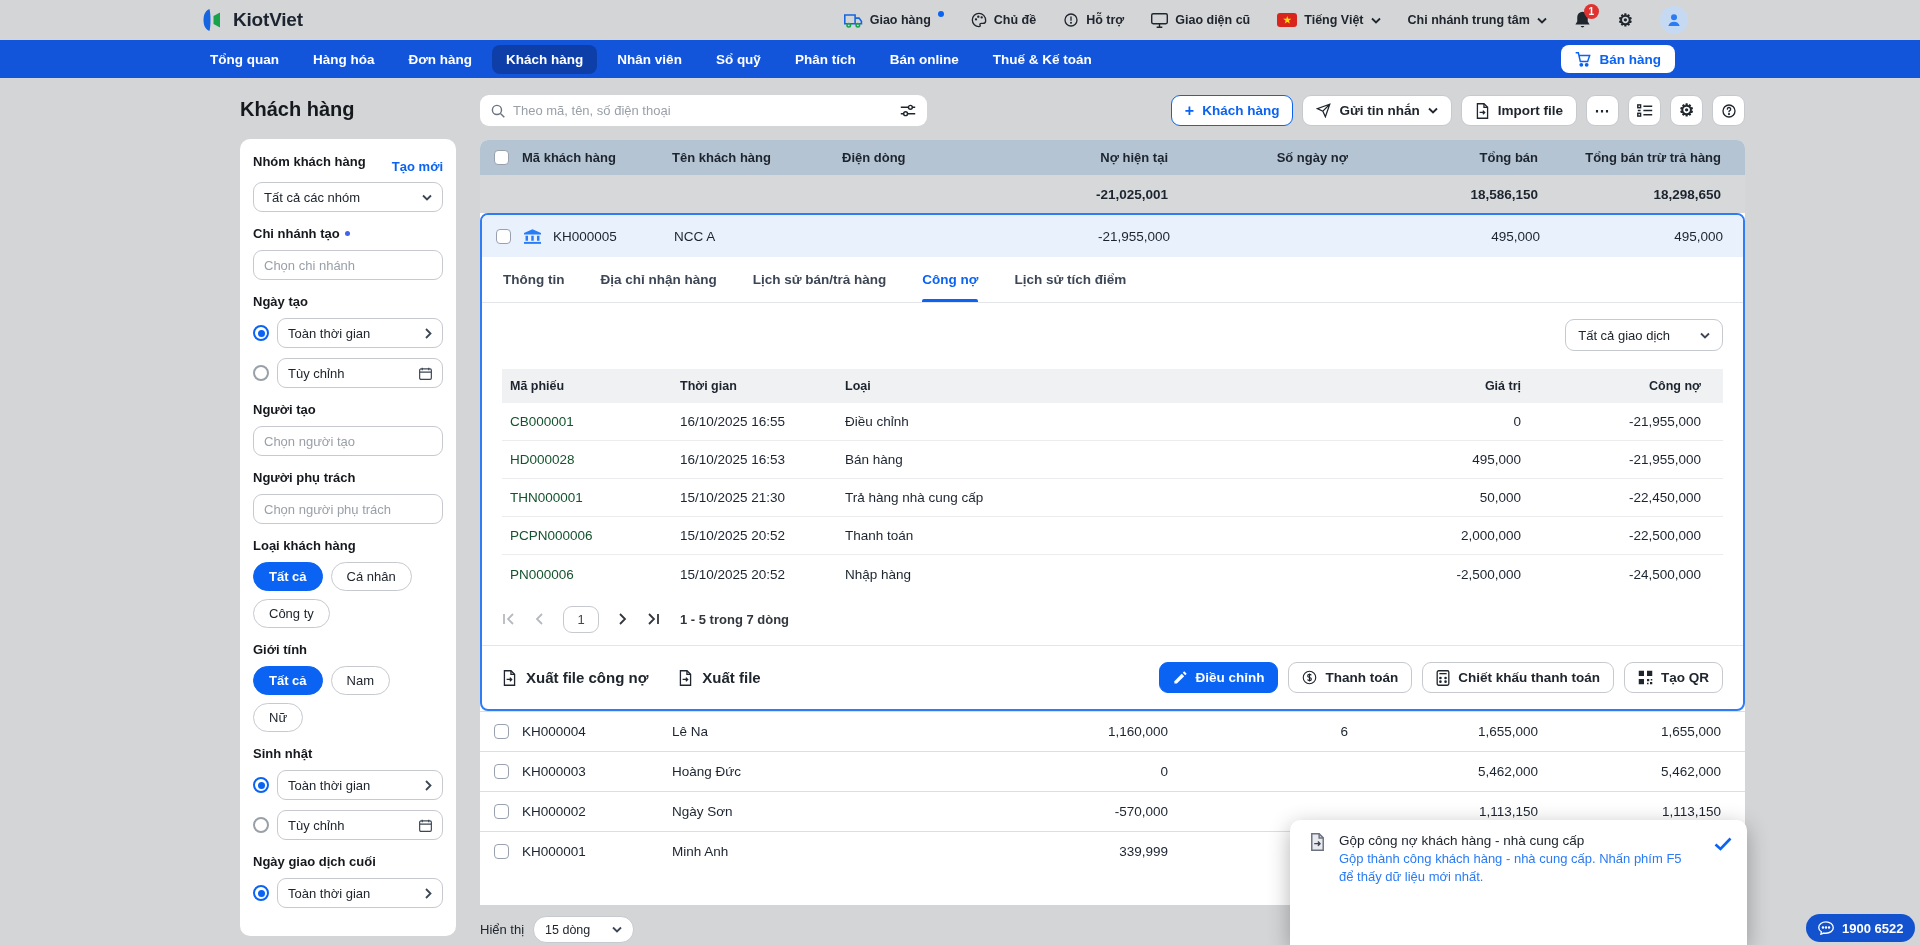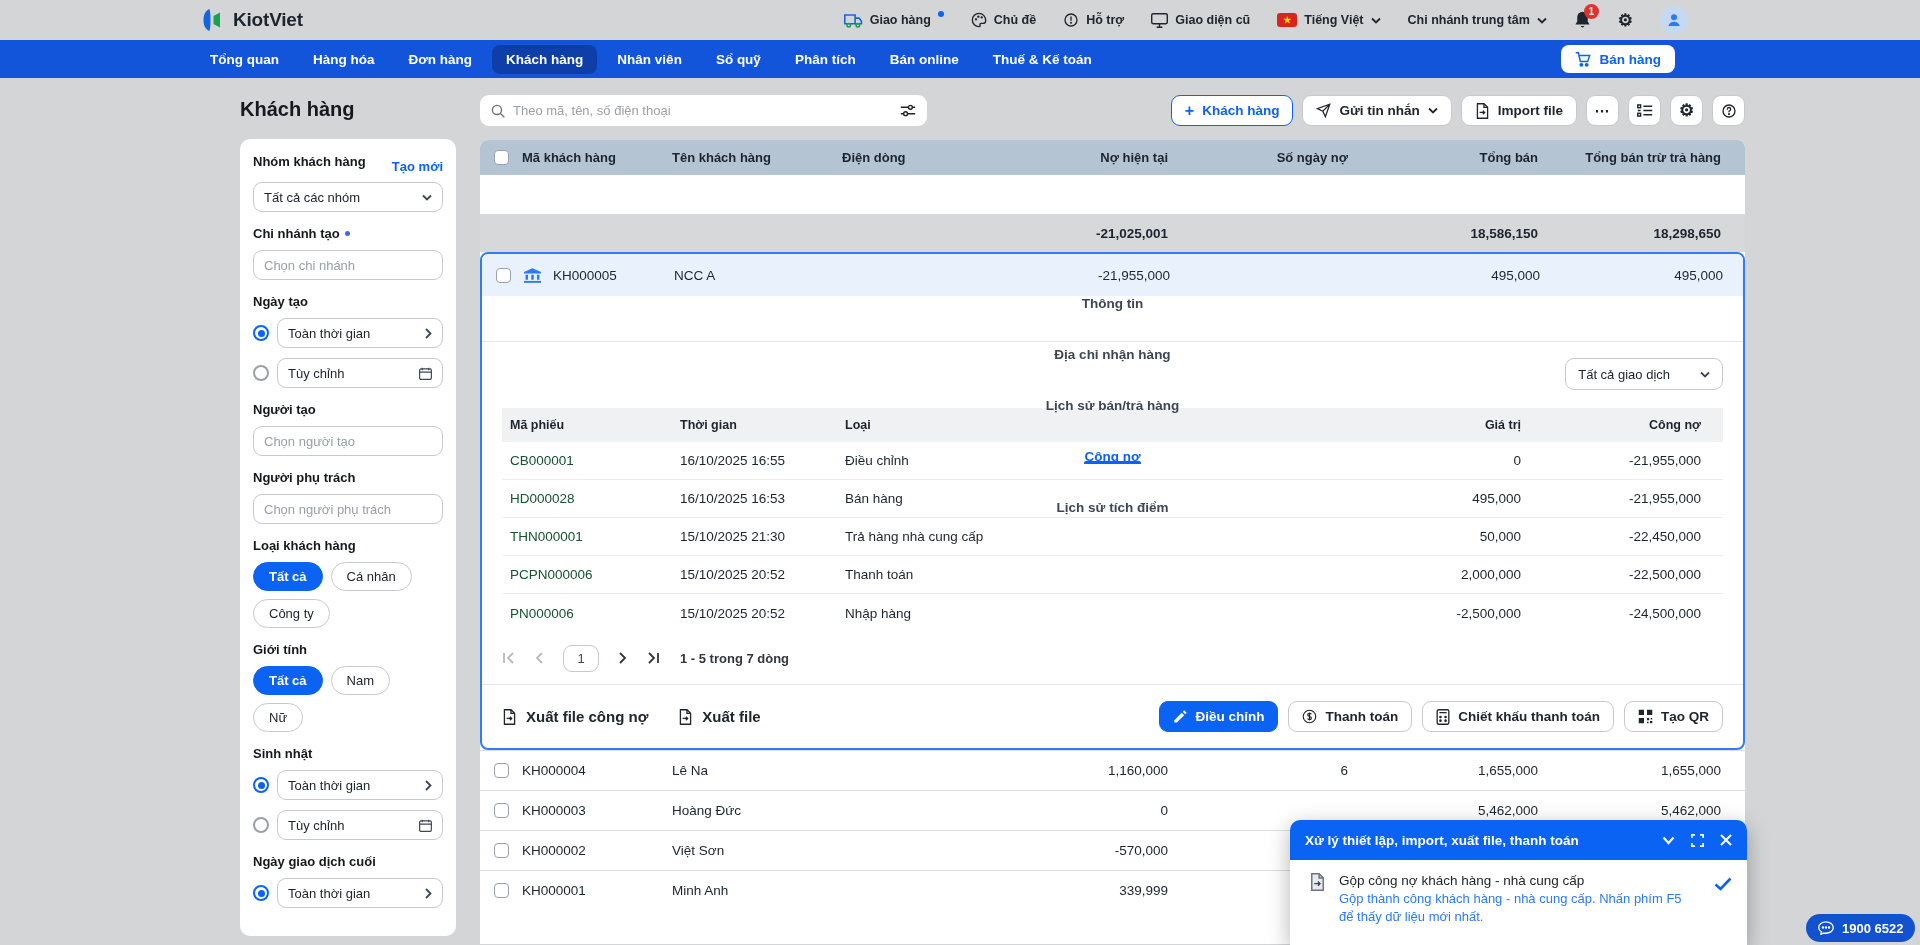--- a/index.html
+++ b/index.html
@@ -60,31 +60,31 @@
   .tb-actions { margin-left:auto; display:flex; align-items:center; gap:9px; }
   .btn { height:31px; border-radius:9px; border:1px solid #c6c9ce; background:#fff; display:inline-flex; align-items:center; gap:8px; padding:0 13px; font-size:13.5px; font-weight:600; color:#20262e; cursor:pointer; font-family:inherit; }
   .btn.outline-blue { border-color:#0a63f2; color:#0a63f2; font-weight:700; }
   .btn.icon-only { width:33px; padding:0; justify-content:center; }
   .btn.primary { background:#0a63f2; border-color:#0a63f2; color:#fff; font-weight:700; }
 
   .table-card { margin-top:14px; background:#fff; border-radius:8px 8px 0 0; padding-bottom:34px; }
   .cgrid { display:grid; grid-template-columns:42px 150px 170px 125px 215px 180px 190px 183px; align-items:center; }
   .cell-num { text-align:right; padding-right:14px; }
   .thead { background:#b4c4d3; height:35px; font-weight:700; font-size:13px; color:#1d242e; border-radius:8px 8px 0 0; }
-  .summary-row { background:#d7d8da; height:38px; font-weight:700; font-size:13.5px;margin-top:39px; }
+  .summary-row { background:#d7d8da; height:38px; font-weight:700; font-size:13.5px; }
   .checkbox { width:15px; height:15px; border:1.5px solid #98a1ad; border-radius:4px; background:#fff; margin:0 auto; cursor:pointer; }
 
   .row { height:40px; border-top:1px solid #dcdee1; font-size:13.5px; background:#fff; }
   .row:first-of-type { border-top:none; }
 
   
   .panel { border:2px solid #2f7df6; border-radius:8px; background:#fff; overflow:hidden; }
   .cust-row { background:#e9f2fc; height:42px; font-size:13.5px; }
   .code-flex { display:flex; align-items:center; gap:12px; }
-  .tabs { display:flex; gap:36px; padding:0 21px; border-bottom:1px solid #e3e5e9; height:46px; align-items:center;flex-direction:column; }
+  .tabs { display:flex; gap:36px; padding:0 21px; border-bottom:1px solid #e3e5e9; height:46px; align-items:center; }
   .tab { font-size:13.5px; font-weight:600; color:#3d4document654; color:#3d4654; cursor:pointer; position:relative; height:100%; display:flex; align-items:center; }
   .tab.active { color:#0a63f2; }
   .tab.active::after { content:""; position:absolute; left:0; right:0; bottom:0; height:3px; background:#0a63f2; border-radius:2px 2px 0 0; }
   .detail-body { padding:16px 20px 0; }
   .filter-row { display:flex; justify-content:flex-end; }
   .sel { border:1px solid #c6c9ce; border-radius:9px; height:32px; padding:0 12px; display:flex; align-items:center; gap:30px; font-size:13px; background:#fff; color:#20262e; cursor:pointer; }
   .dgrid { display:grid; grid-template-columns:170px 165px 1fr 230px 180px; align-items:center; }
   .dthead { background:#f0f1f3; height:34px; margin-top:18px; font-size:12.5px; font-weight:700; color:#1d242e; padding:0 8px; }
   .drow { height:38px; border-bottom:1px solid #ececee; font-size:13.5px; padding:0 8px; }
   .doc-link { color:#14532d; cursor:pointer; }
@@ -579,21 +579,21 @@
       <span>Hoàng Đức</span>
       <span></span>
       <span class="cell-num">0</span>
       <span class="cell-num"></span>
       <span class="cell-num">5,462,000</span>
       <span class="cell-num">5,462,000</span>
     </div>
     <div class="cgrid row">
       <span class="checkbox"></span>
       <span>KH000002</span>
-      <span>Việt Sơn</span>
+      <span>Ngày Sơn</span>
       <span></span>
       <span class="cell-num">-570,000</span>
       <span class="cell-num"></span>
       <span class="cell-num">1,113,150</span>
       <span class="cell-num">1,113,150</span>
     </div>
     <div class="cgrid row">
       <span class="checkbox"></span>
       <span>KH000001</span>
       <span>Minh Anh</span>
@@ -610,32 +610,20 @@
     <span class="rows-select">
       <span>15 dòng</span>
       <svg width="10" height="7" viewBox="0 0 10 7" fill="none" stroke="#3c4654" stroke-width="1.8">
           <path d="M1 1.5 5 5.5 9 1.5"></path>
         </svg>
     </span>
   </div>
 </main>
 
 <div class="notification">
-  <div class="notif-head">
-    <span class="notif-title">Xử lý thiết lập, import, xuất file, thanh toán</span>
-    <svg class="notif-ico" width="13" height="9" viewBox="0 0 13 9" fill="none" stroke="#fff" stroke-width="2.2">
-        <path d="M1.5 1.5 6.5 7l5-5.5"></path>
-      </svg>
-    <svg class="notif-ico" width="13" height="13" viewBox="0 0 16 16" fill="none" stroke="#fff" stroke-width="2.2">
-        <path d="M1 5V1h4M15 5V1h-4M1 11v4h4M15 11v4h-4"></path>
-      </svg>
-    <svg class="notif-ico" width="12" height="12" viewBox="0 0 12 12" fill="none" stroke="#fff" stroke-width="2.2">
-        <path d="M1 1l10 10M11 1 1 11"></path>
-      </svg>
-  </div>
   <div class="notif-body">
     <svg width="17" height="18" viewBox="0 0 20 22" fill="none" stroke="#6b7280" stroke-width="1.8">
         <path d="M12 1H3v20h14V6z" fill="#e8eaee"></path>
         <path d="M12 1v5h5"></path>
         <path d="M6 13h7M10.5 10.5 13 13l-2.5 2.5" stroke="#3c4654"></path>
       </svg>
     <span class="notif-txt">
       <span class="notif-item-title" style="display:block">Gộp công nợ khách hàng - nhà cung cấp</span>
       <span class="notif-item-desc" style="display:block">Gộp thành công khách hàng - nhà cung cấp. Nhấn phím F5 để thấy dữ liệu mới nhất.</span>
     </span>

